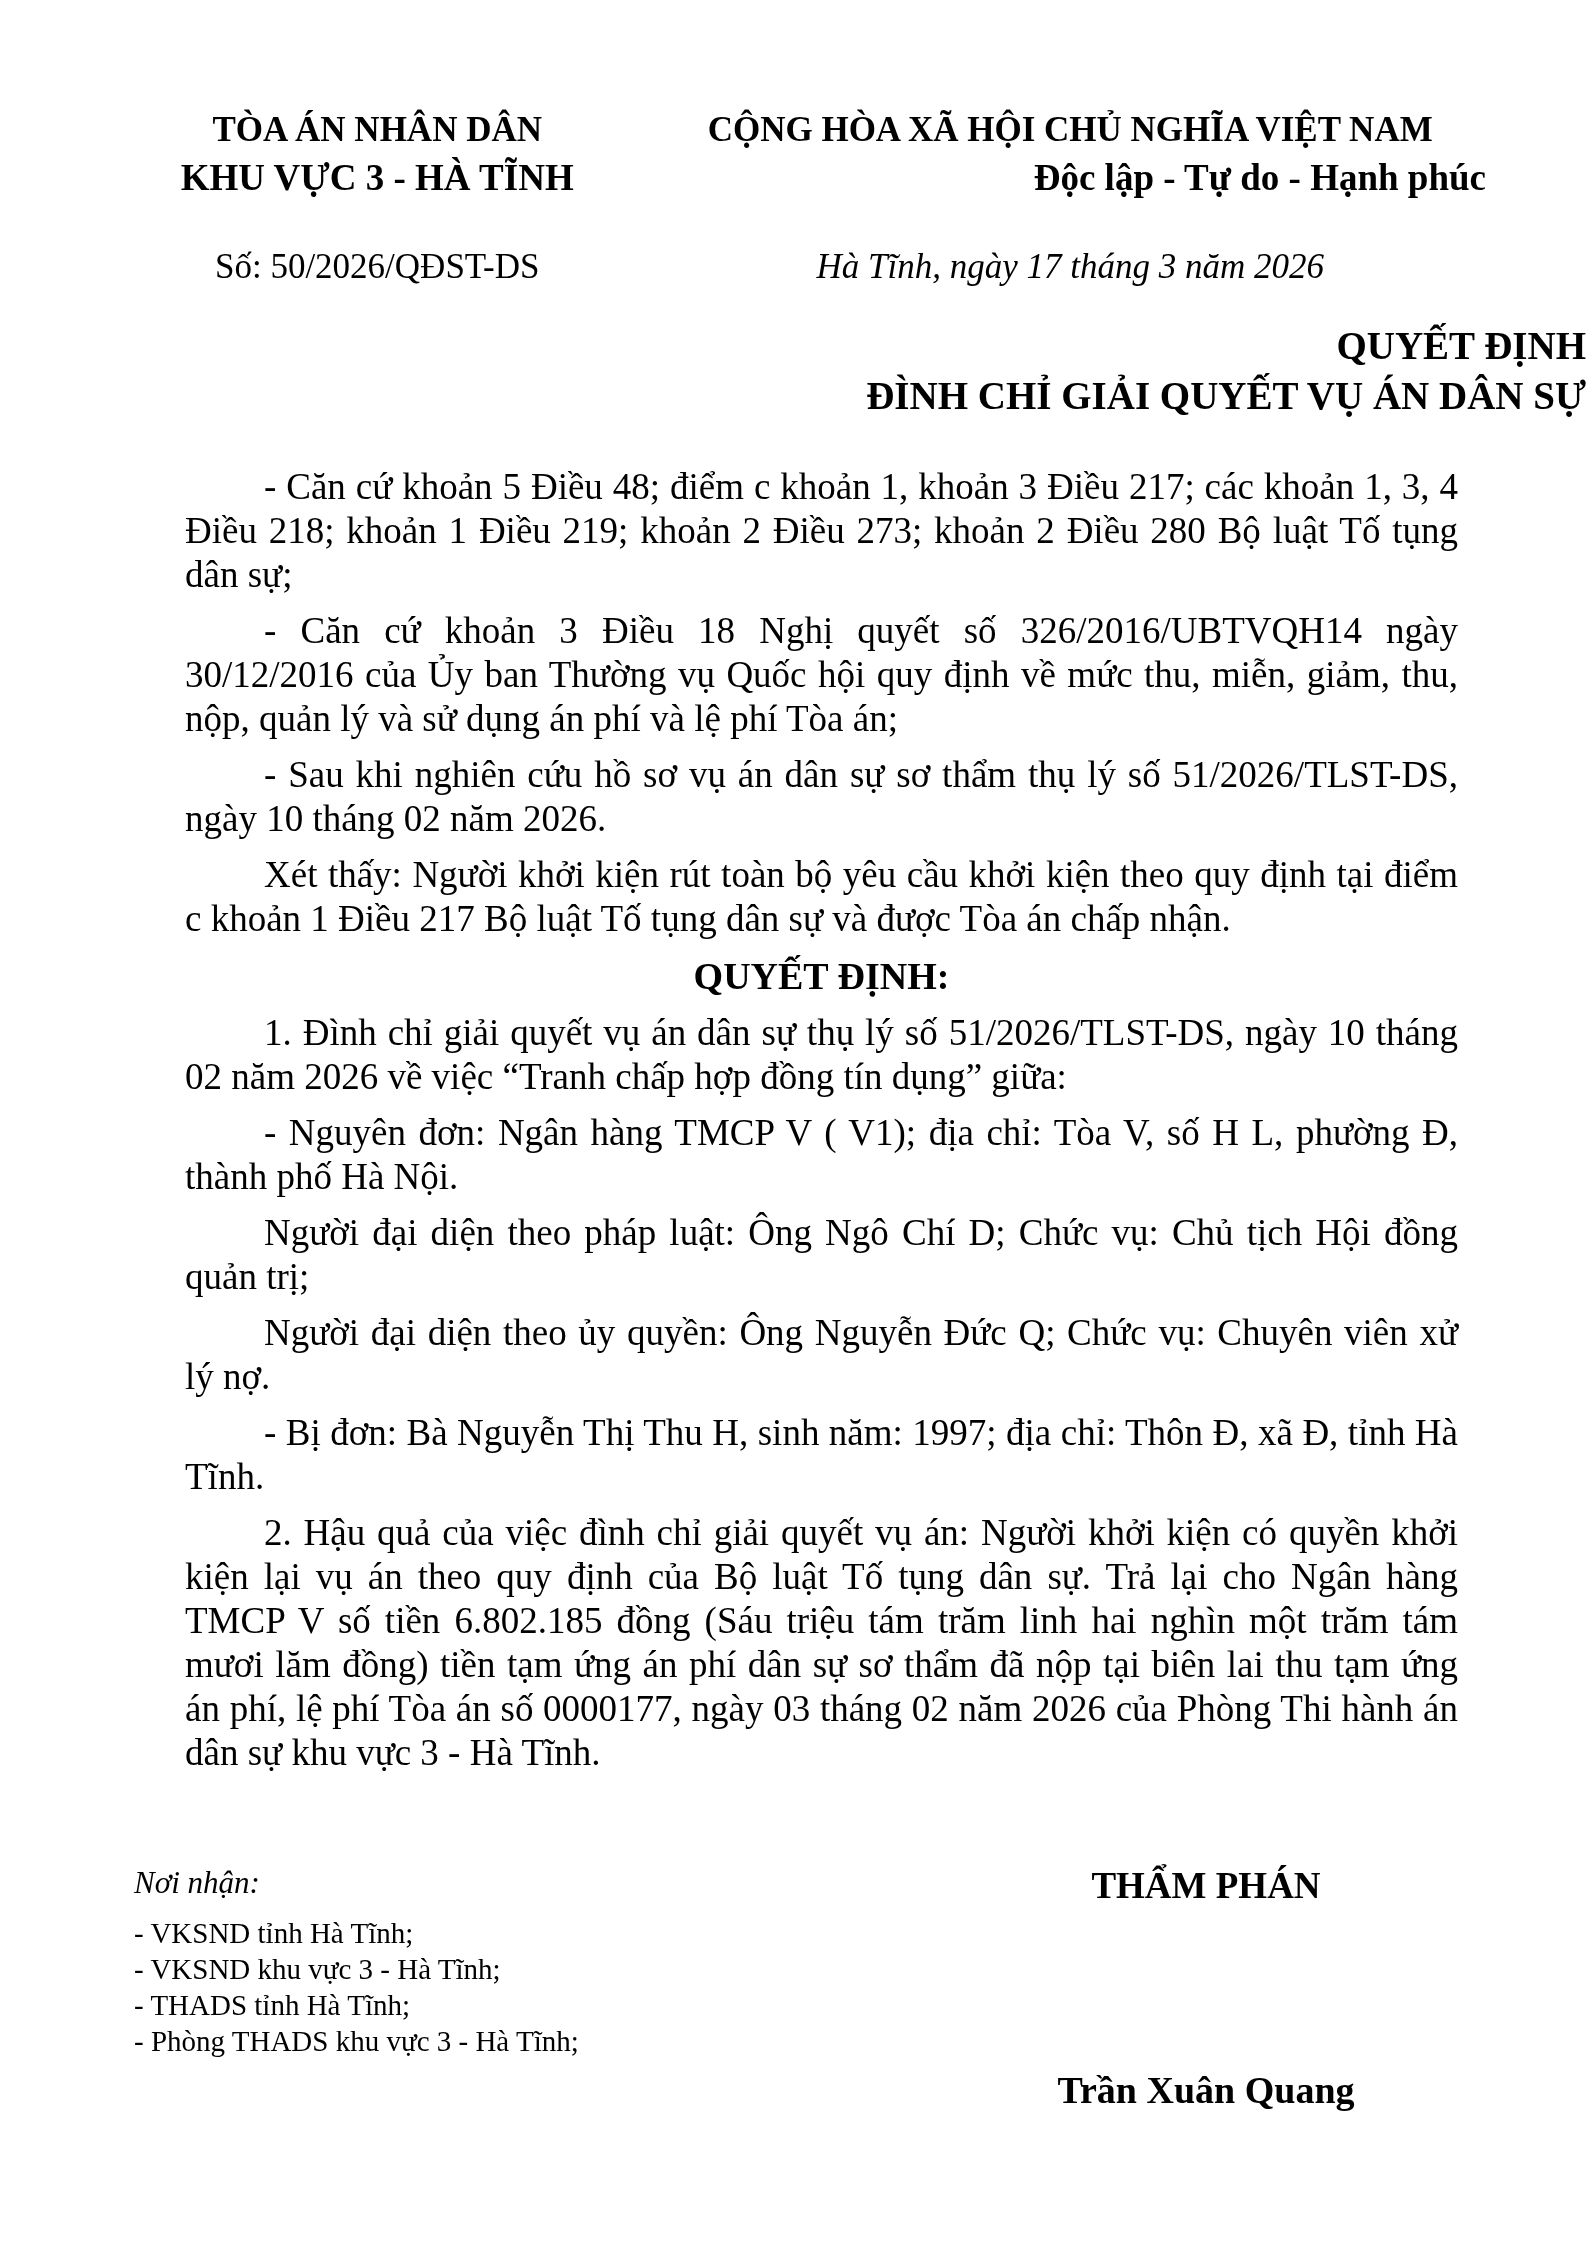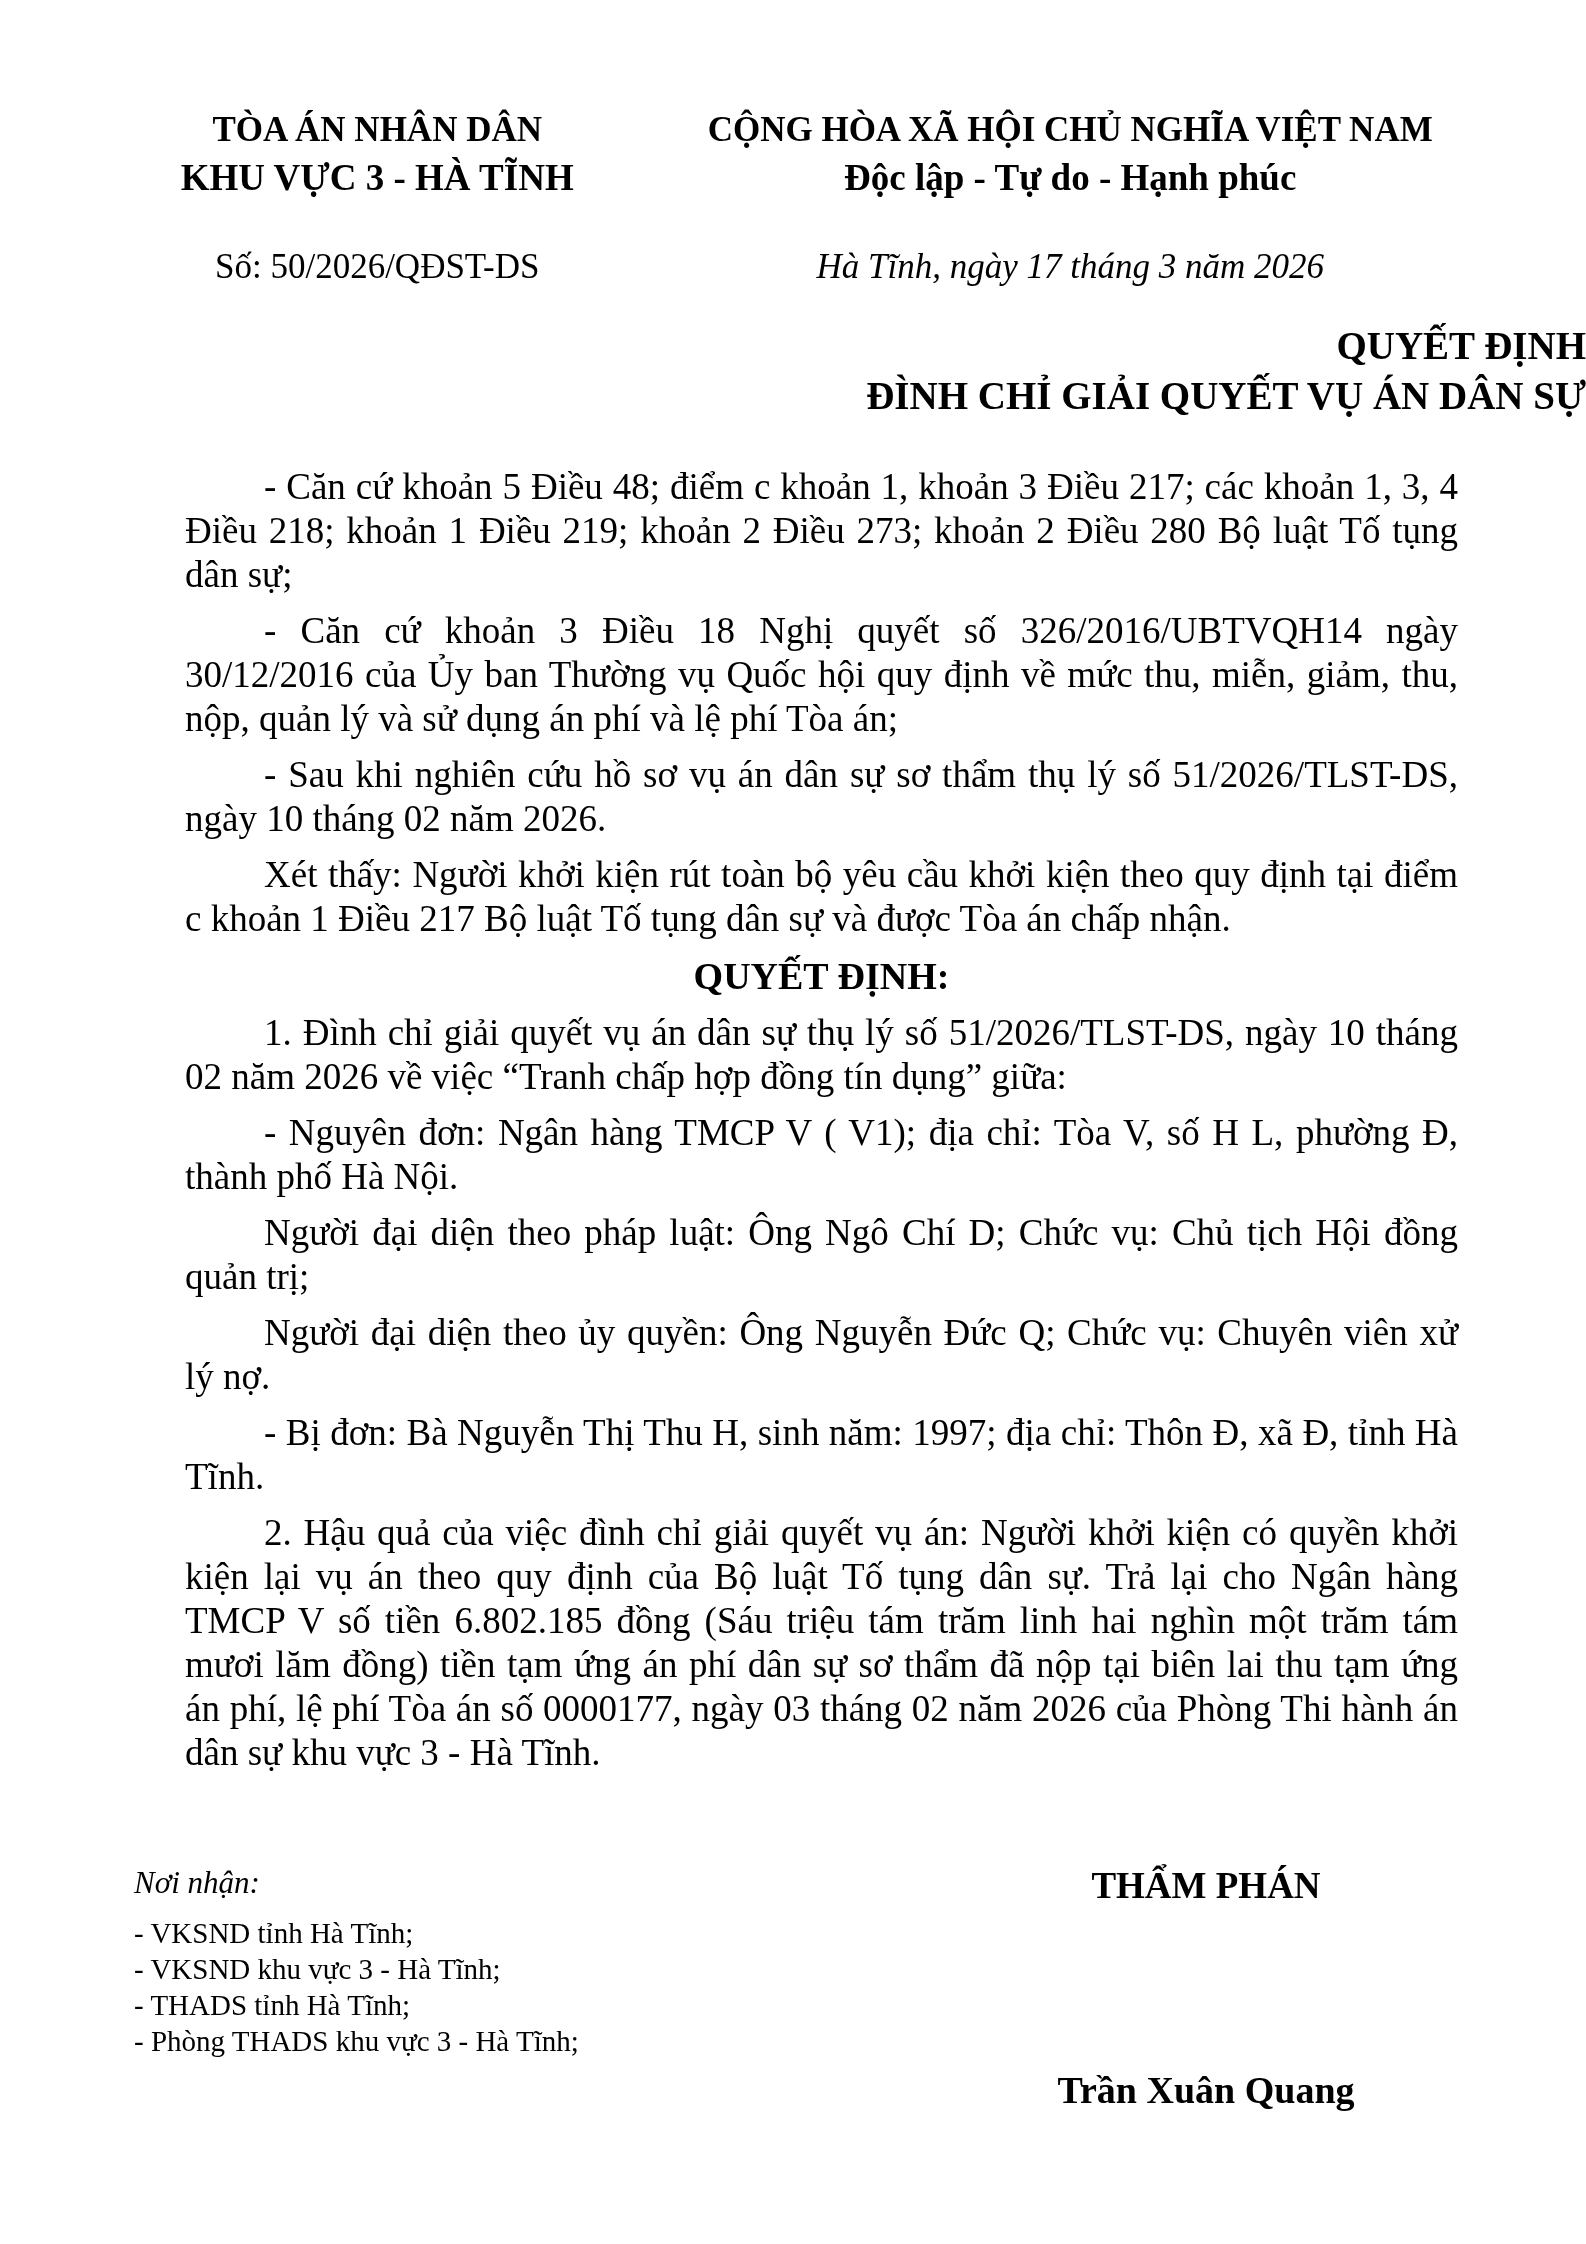--- a/index.html
+++ b/index.html
@@ -39,24 +39,24 @@
   .hdr-org-2 { font-size: 37px; }
   .hdr-nat-1 {
     font-weight: bold;
     font-size: 35px;
     line-height: 48px;
   }
   .hdr-nat-2 {
     font-weight: bold;
     font-size: 37px;
     line-height: 48px;
+    text-align: right;
   }
   .hdr-row2 {
     margin-top: 42px;
-    justify-content: flex-end;
   }
   .doc-number {
     font-size: 35px;
     line-height: 46px;
   }
   .date-line {
     font-style: italic;
     font-size: 35px;
     line-height: 46px;
   }

